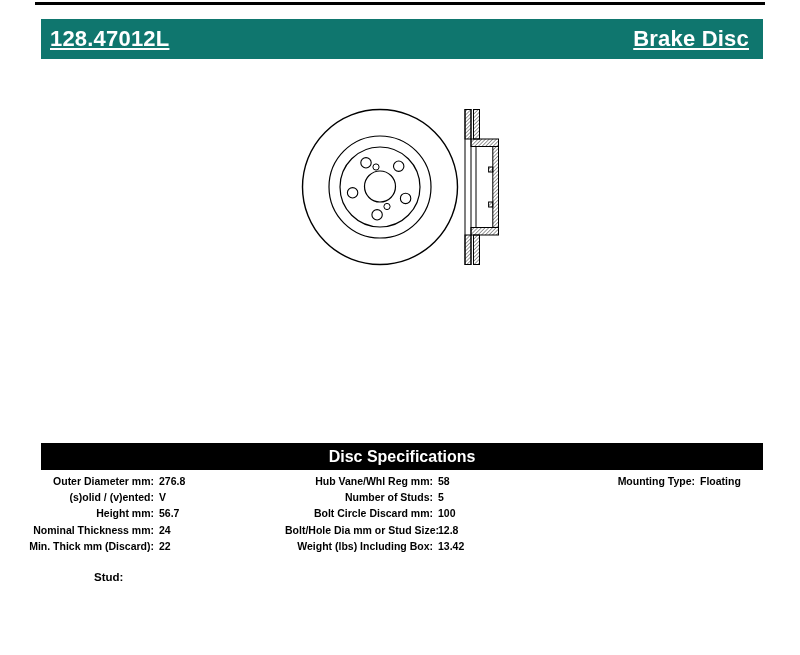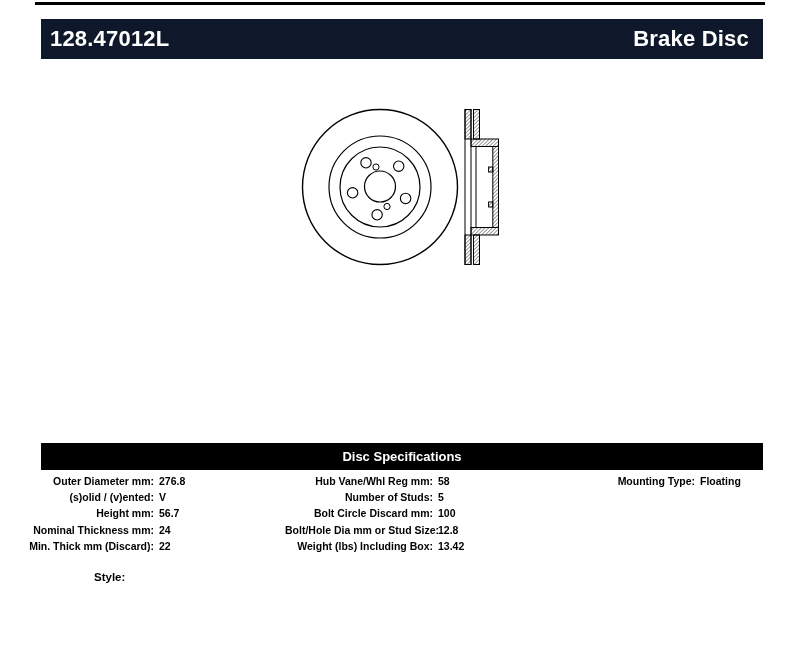--- a/index.html
+++ b/index.html
@@ -15,44 +15,45 @@
   .topline {
     position: absolute;
     left: 35px; top: 2px;
     width: 730px; height: 3px;
     background: #000000;
   }
   .header-bar {
     position: absolute;
     left: 41px; top: 19px;
     width: 722px; height: 40px;
-    background: #0f172a;
+    background: #0f766e;
     color: #ffffff;
     display: flex;
     justify-content: space-between;
     align-items: center;
     box-sizing: border-box;
     padding: 0 14px 0 9px;
     font-weight: bold;
     font-size: 22px;
     letter-spacing: 0.2px;
+    text-decoration: underline;
   }
   .drawing {
     position: absolute;
     left: 290px; top: 95px;
     width: 220px; height: 185px;
   }
   .spec-bar {
     position: absolute;
     left: 41px; top: 443px;
     width: 722px; height: 27px;
     background: #000000;
     color: #ffffff;
     font-weight: bold;
-    font-size: 13px;
+    font-size: 16px;
     line-height: 27px;
     text-align: center;
   }
   .spec-col {
     position: absolute;
     top: 473px;
     font-size: 10.5px;
     font-weight: bold;
     line-height: 16.2px;
     white-space: nowrap;
@@ -175,15 +176,15 @@
     </div>
   </div>
 
   <div class="spec-col col-right">
     <div class="spec-row">
       <span class="spec-label">Mounting Type:</span>
       <span class="spec-value">Floating</span>
     </div>
   </div>
 
-  <div class="note-label">Style:</div>
+  <div class="note-label">Stud:</div>
 
 </div>
 
 </body></html>

